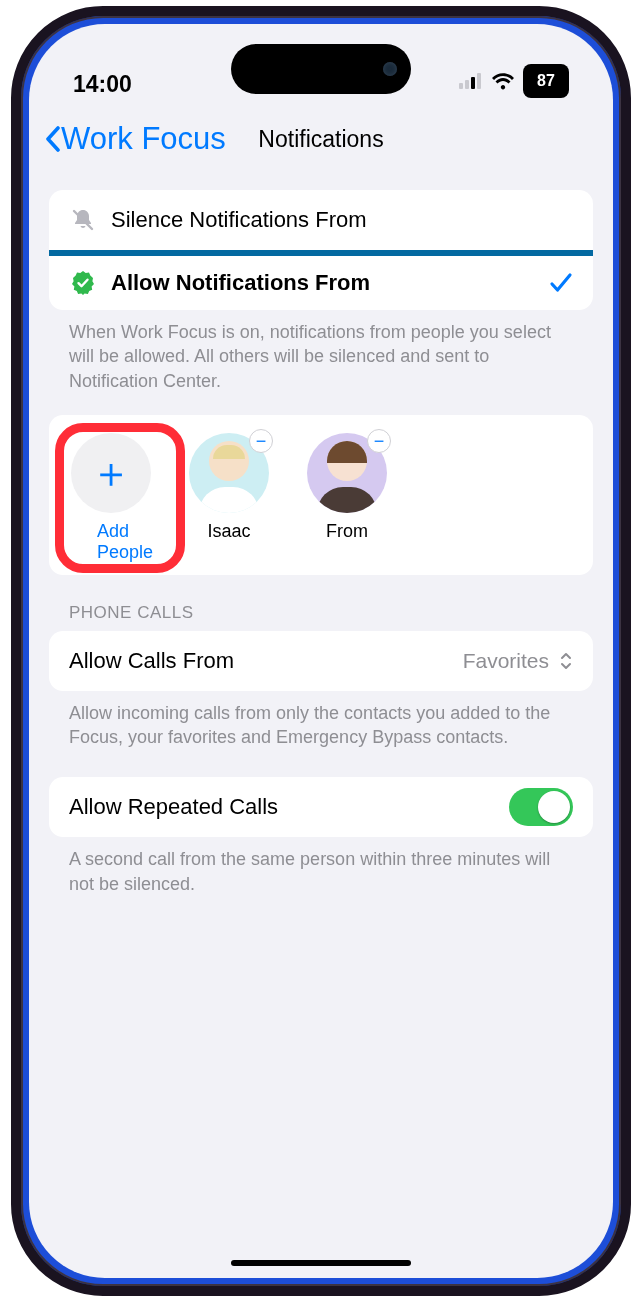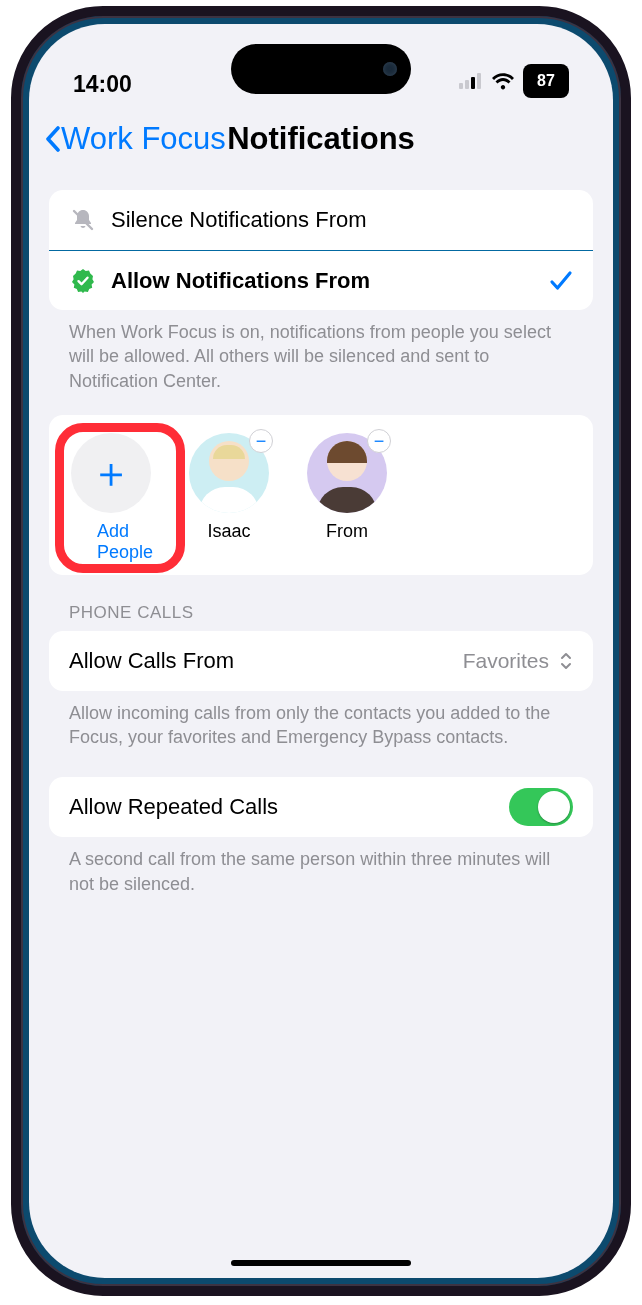--- a/index.html
+++ b/index.html
@@ -8,21 +8,21 @@
     font-family: -apple-system, "SF Pro Text", "Helvetica Neue", Arial, sans-serif;
     display: flex;
     justify-content: center;
     padding-top: 6px;
   }
   .phone-frame {
     width: 620px;
     height: 1290px;
     border: 10px solid #1a1320;
     border-radius: 92px;
-    background: #0c4a6e;
+    background: #1d4ed8;
     position: relative;
     box-shadow: 0 0 0 2px #3c3342 inset;
     overflow: hidden;
   }
   .side-btn { position: absolute; background:#2a2030; left:-14px; width:6px; border-radius:3px;}
   .sb1 { top:220px; height:44px;}
   .sb2 { top:300px; height:90px;}
   .sb3 { top:410px; height:90px;}
   .sbR { left:auto; right:-14px; top:330px; height:140px;}
   .screen {
@@ -67,31 +67,31 @@
     display:flex; align-items:center;
     position:relative;
     padding:0 16px;
   }
   .back-btn {
     display:flex; align-items:center; gap:0;
     color:#007aff; font-size:31px;
   }
   .nav-title {
     position:absolute; left:0; right:0; text-align:center;
-    font-size:31px; font-weight:700; color:#000; pointer-events:none;
+    font-size:23px; font-weight:400; color:#000; pointer-events:none;
   }
   .content { flex:1; overflow:hidden; padding: 22px 20px 0 20px; display:flex; flex-direction:column; gap:0; }
   .group { background:#fff; border-radius:14px; overflow:hidden; }
   .row {
     min-height:60px;
     display:flex; align-items:center; gap:14px;
     padding:0 20px;
     font-size:22px; color:#000;
   }
-  .row + .row { border-top:1px solid #0369a1; }
+  .row + .row { border-top:6px solid #0369a1; }
   .row .icon-slot { width:28px; display:flex; justify-content:center;}
   .row .label { flex:1; }
   .row.bold .label, .row .label.bold { font-weight:600; }
   .checkmark { color:#007aff; }
   .footer-text {
     font-size:18px; color:#8e8e93; padding:10px 20px 0 20px; line-height:1.35;
   }
   .section-header {
     font-size:17px; color:#8e8e93; padding:28px 20px 8px 20px; letter-spacing:0.5px;
   }

